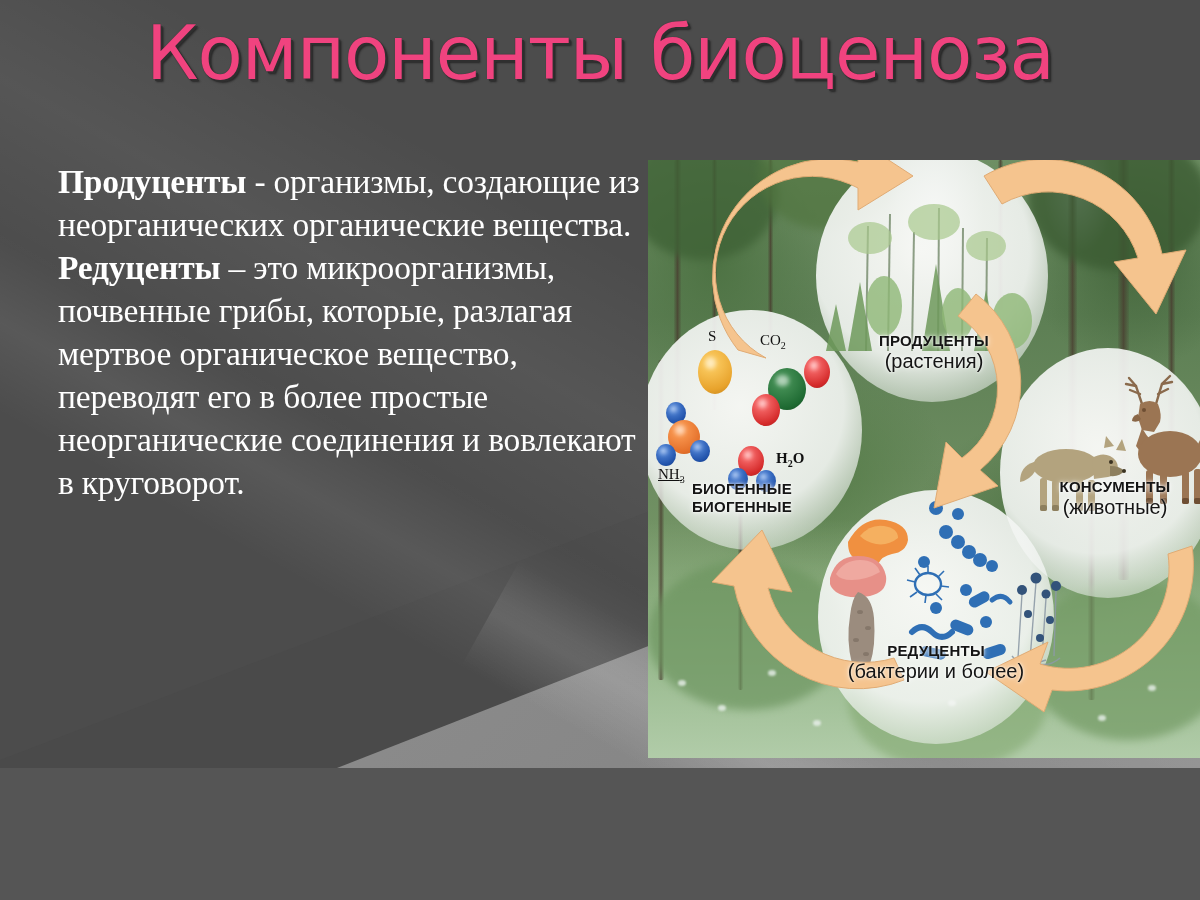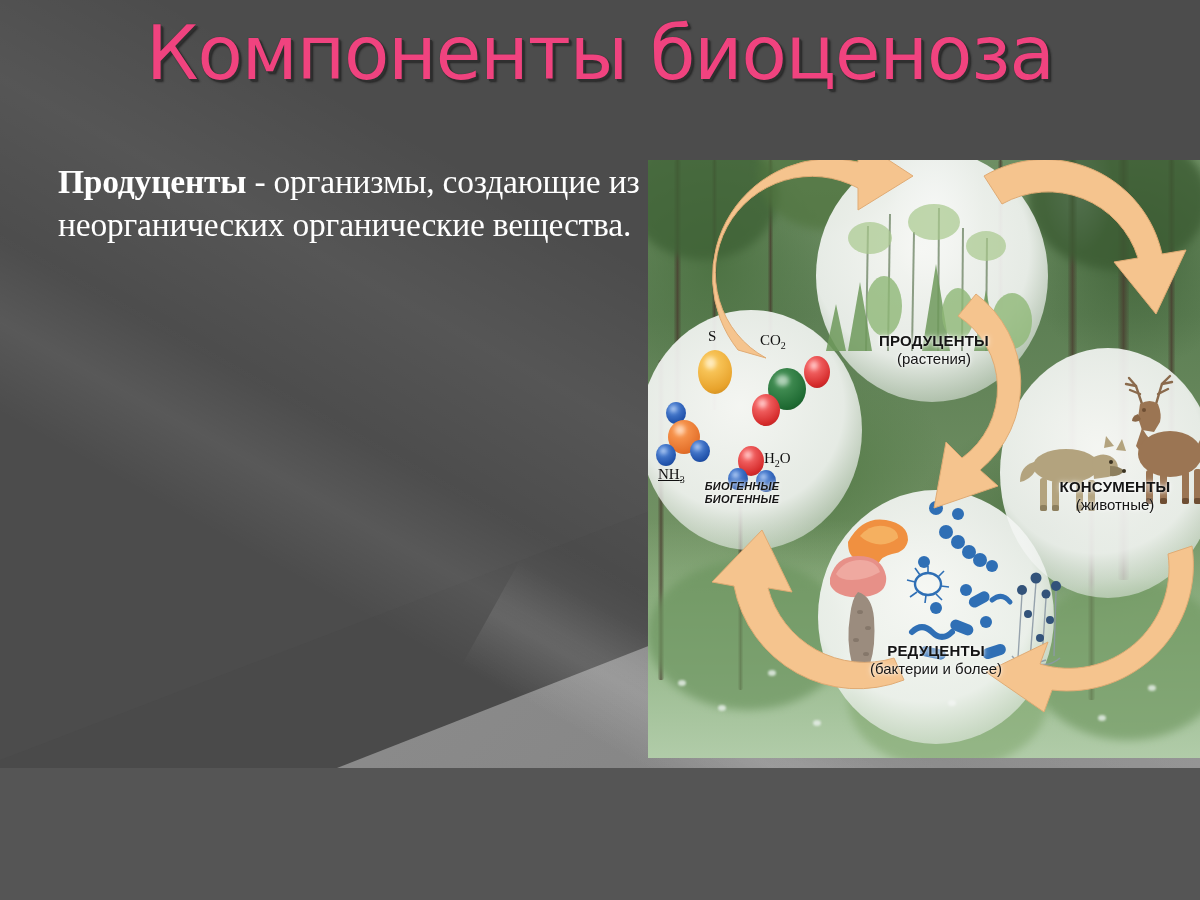--- a/index.html
+++ b/index.html
@@ -170,26 +170,26 @@
   
   .pic-label {
     position: absolute;
     text-align: center;
     color: #151515;
     font-family: "Liberation Sans", sans-serif;
     line-height: 1.18;
     text-shadow: 0 0 3px rgba(255,255,255,.95), 0 0 6px rgba(255,255,255,.8);
   }
   .pic-label .lbl-main { display: block; font-weight: 700; font-size: 15px; letter-spacing: .2px; }
-  .pic-label .lbl-sub  { display: block; font-weight: 400; font-size: 15px; }
+  .pic-label .lbl-sub  { display: block; font-weight: 400; font-size: 20px; }
 
   .lbl-producers { left: 176px; top: 172px; width: 220px; }
   .lbl-consumers { left: 372px; top: 318px; width: 190px; }
   .lbl-biogenic  { left: 4px;   top: 320px; width: 180px; }
-  .lbl-biogenic .lbl-main { font-size: 11px; font-style: italic; }
+  .lbl-biogenic .lbl-main { font-size: 15px; }
   .lbl-reducers  { left: 166px; top: 482px; width: 244px; }
 
   
   .molecules { position: absolute; left: 8px; top: 168px; width: 210px; height: 180px; }
   .atom { position: absolute; border-radius: 50%; }
   .atom::after {
     content: "";
     position: absolute;
     left: 22%; top: 16%;
     width: 32%; height: 28%;
@@ -221,20 +221,21 @@
   <div class="bg-dark-wedge"></div>
   <div class="bg-dark-wedge2"></div>
   <div class="bg-sheen-a"></div>
   <div class="bg-sheen-b"></div>
   <div class="bg-sheen-c"></div>
 
   <div class="title">Компоненты биоценоза</div>
 
   <div class="body-copy">
     <p class="para"><b>Продуценты</b><span> - организмы, создающие из неорганических органические вещества.</span></p>
+    <p class="para"><b>Редуценты</b><span> – это микроорганизмы, почвенные грибы, которые, разлагая мертвое органическое вещество, переводят его в более простые неорганические соединения и вовлекают в круговорот.</span></p>
   </div>
 
   <div class="picture">
 
     <div class="forest"></div>
 
     <div class="trunk" style="left:26px;  top:0;    height:300px;"></div>
     <div class="trunk" style="left:64px;  top:0;    height:250px; width:5px;"></div>
     <div class="trunk" style="left:120px; top:0;    height:190px; width:5px;"></div>
     <div class="trunk" style="left:420px; top:0;    height:330px; width:9px;"></div>
@@ -367,21 +368,21 @@
 
       <div class="atom" style="left:10px;  top:74px; width:20px; height:22px; background:radial-gradient(circle at 36% 30%, #5a8fe0, #1f50a8 72%, #143676 100%);"></div>
       <div class="atom" style="left:12px;  top:92px; width:32px; height:34px; background:radial-gradient(circle at 36% 30%, #ffa35c, #e4702a 70%, #b85418 100%);"></div>
       <div class="atom" style="left:0px;   top:116px; width:20px; height:22px; background:radial-gradient(circle at 36% 30%, #5a8fe0, #1f50a8 72%, #143676 100%);"></div>
       <div class="atom" style="left:34px;  top:112px; width:20px; height:22px; background:radial-gradient(circle at 36% 30%, #5a8fe0, #1f50a8 72%, #143676 100%);"></div>
       <div class="mol-text" style="left:2px; top:138px;text-decoration:underline;">NH<sub>3</sub></div>
 
       <div class="atom" style="left:82px;  top:118px; width:26px; height:30px; background:radial-gradient(circle at 36% 30%, #ff7a7a, #d52b2b 70%, #a41c1c 100%);"></div>
       <div class="atom" style="left:72px;  top:140px; width:20px; height:22px; background:radial-gradient(circle at 36% 30%, #5a8fe0, #1f50a8 72%, #143676 100%);"></div>
       <div class="atom" style="left:100px; top:142px; width:20px; height:22px; background:radial-gradient(circle at 36% 30%, #5a8fe0, #1f50a8 72%, #143676 100%);"></div>
-      <div class="mol-text" style="left:108px; top:122px;">H<sub>2</sub>O</div>
+      <div class="mol-text" style="left:120px; top:122px;font-weight:bold;">H<sub>2</sub>O</div>
     </div>
 
     <svg style="position:absolute; left:182px; top:348px;" width="110" height="170" viewBox="0 0 110 170">
 
       <path d="M18 34 q14 -26 38 -22 q22 4 22 20 q-2 12 -16 14 q-10 2 -14 10 q-8 -8 -18 -6 q-12 2 -12 -16 z" fill="#f09040"></path>
       <path d="M30 28 q10 -12 24 -10 q14 2 14 12 q-10 8 -22 6 q-10 -2 -16 -8 z" fill="#f5b060"></path>
 
       <path d="M0 70 q6 -22 28 -22 q24 0 28 20 q2 16 -16 20 q-22 4 -34 -4 q-8 -6 -6 -14 z" fill="#e79088"></path>
       <path d="M6 66 q8 -14 24 -14 q16 0 20 12 q-14 8 -28 8 q-12 0 -16 -6 z" fill="#efa9a0"></path>
 

